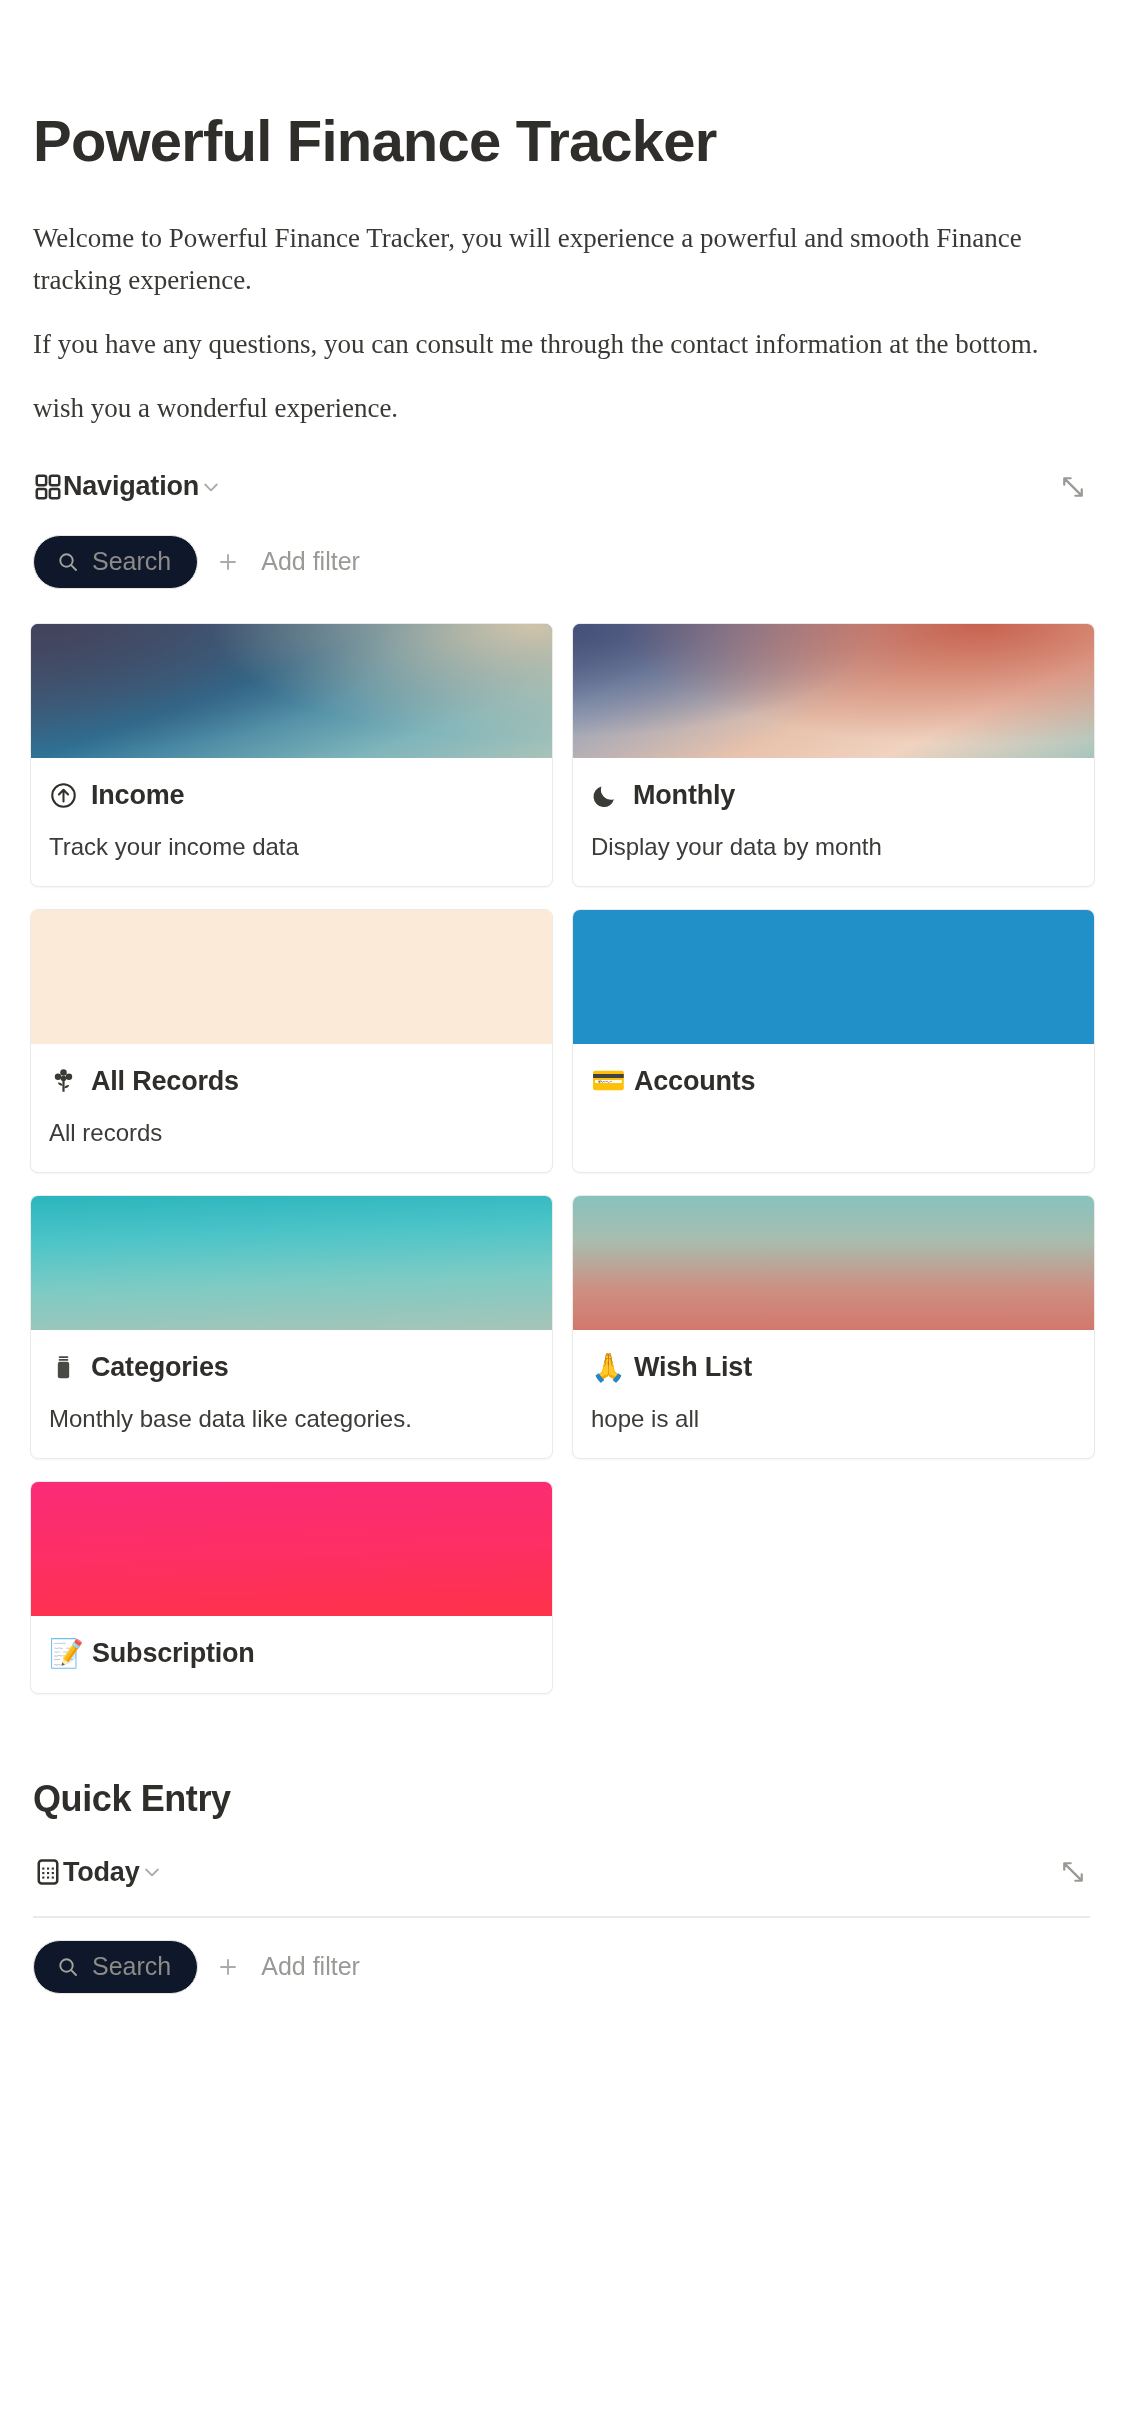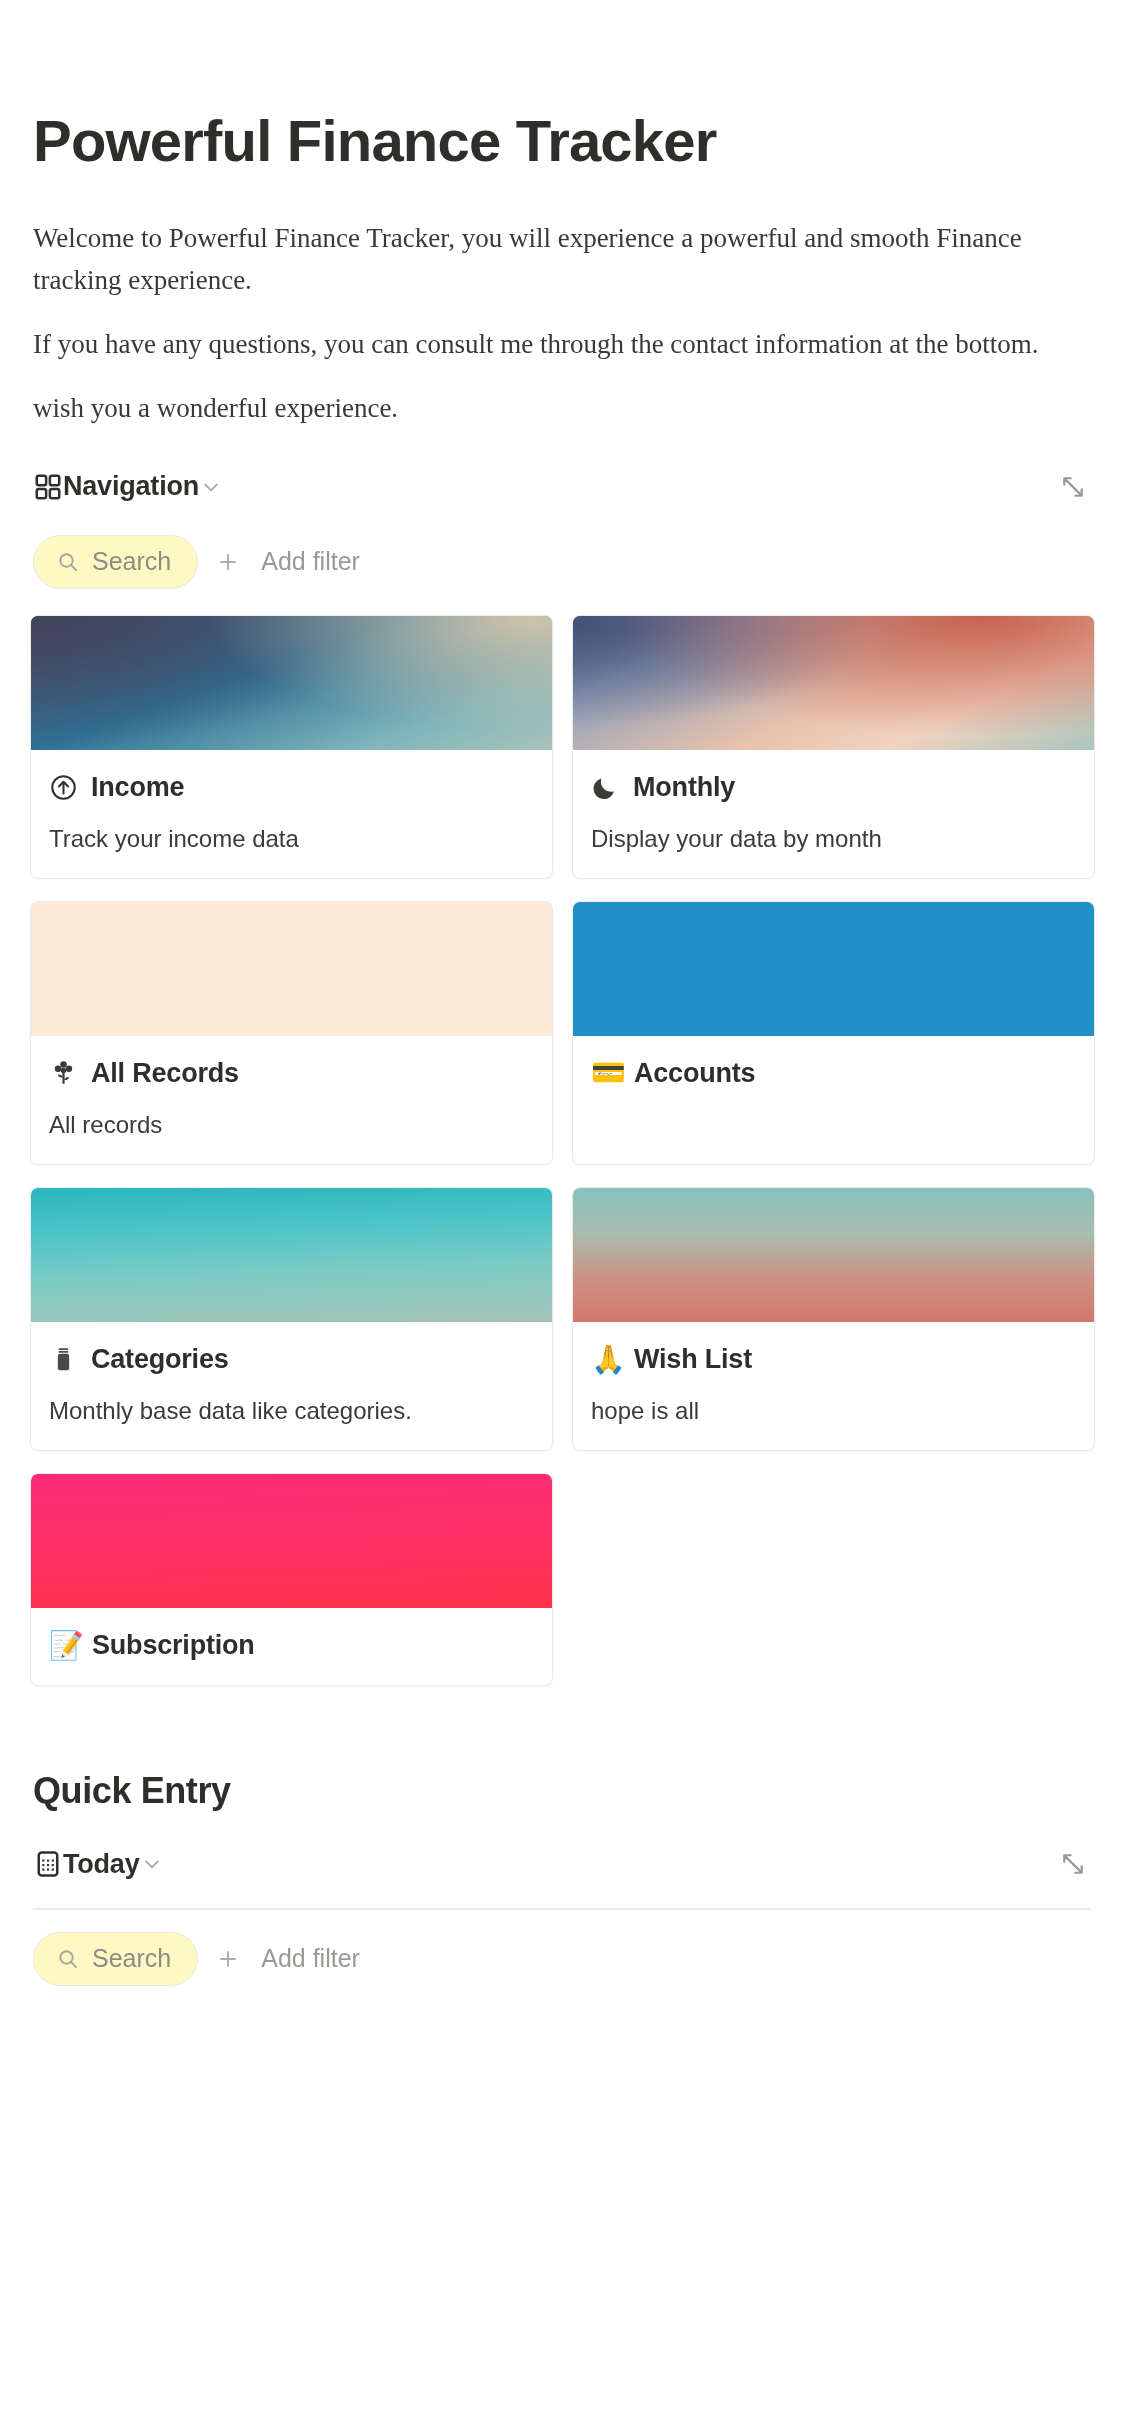--- a/index.html
+++ b/index.html
@@ -102,21 +102,21 @@
   }
 
   .search-pill {
     display: flex;
     align-items: center;
     gap: 12px;
     height: 54px;
     padding: 0 26px 0 22px;
     border: 1.5px solid #e8e7e4;
     border-radius: 27px;
-    background: #fef9c3;
+    background: #0f172a;
   }
 
   .search-pill .label {
     font-size: 25px;
     color: #8d8b87;
   }
 
   .add-filter {
     display: flex;
     align-items: center;
@@ -127,21 +127,21 @@
     font-size: 25px;
     color: #9b9995;
   }
 
   
   .gallery {
     display: grid;
     grid-template-columns: 1fr 1fr;
     column-gap: 19px;
     row-gap: 22px;
-    margin-top: 26px;
+    margin-top: 34px;
   }
 
   .card {
     border: 1.5px solid #eceae7;
     border-radius: 8px;
     background: #ffffff;
     box-shadow: 0 1px 2px rgba(15, 15, 15, 0.045);
     overflow: hidden;
     display: flex;
     flex-direction: column;

